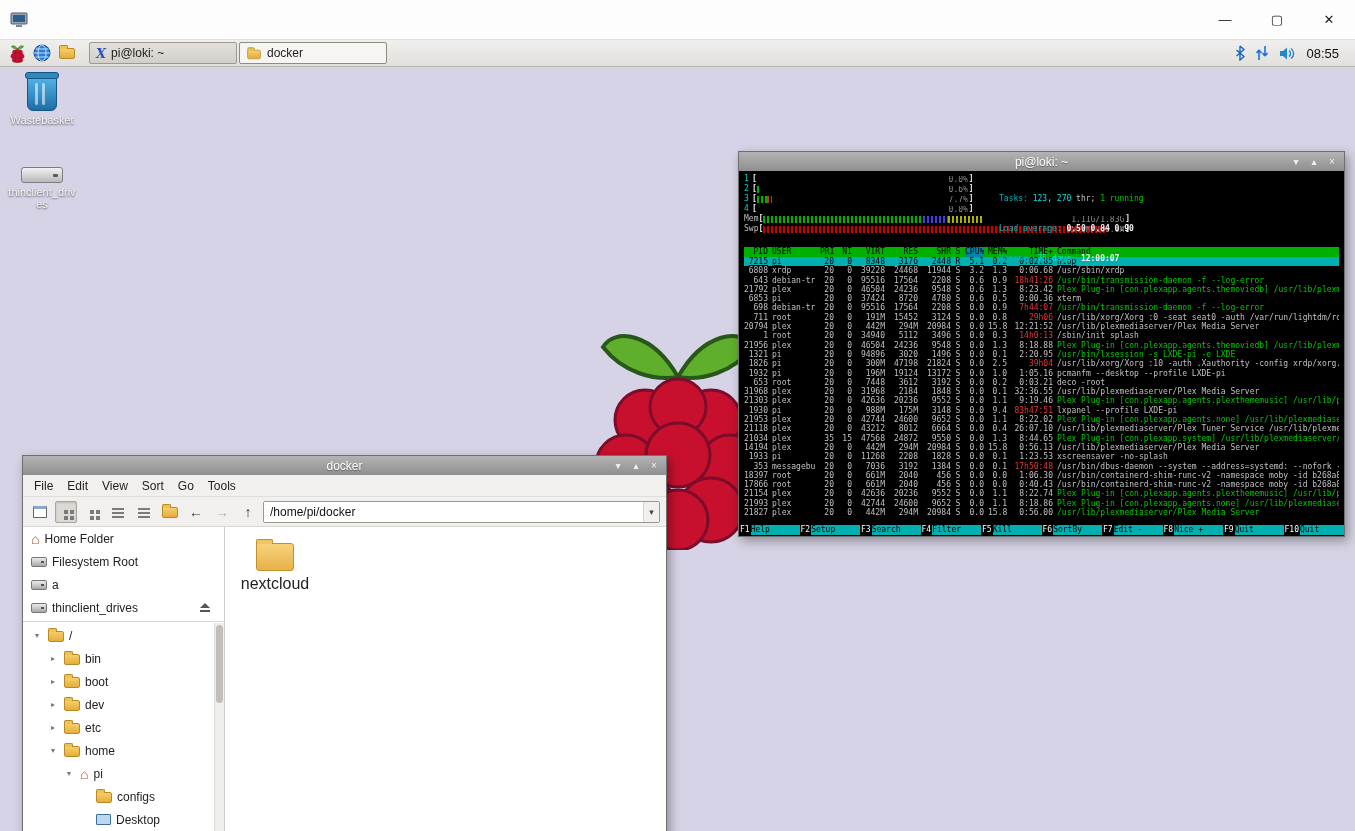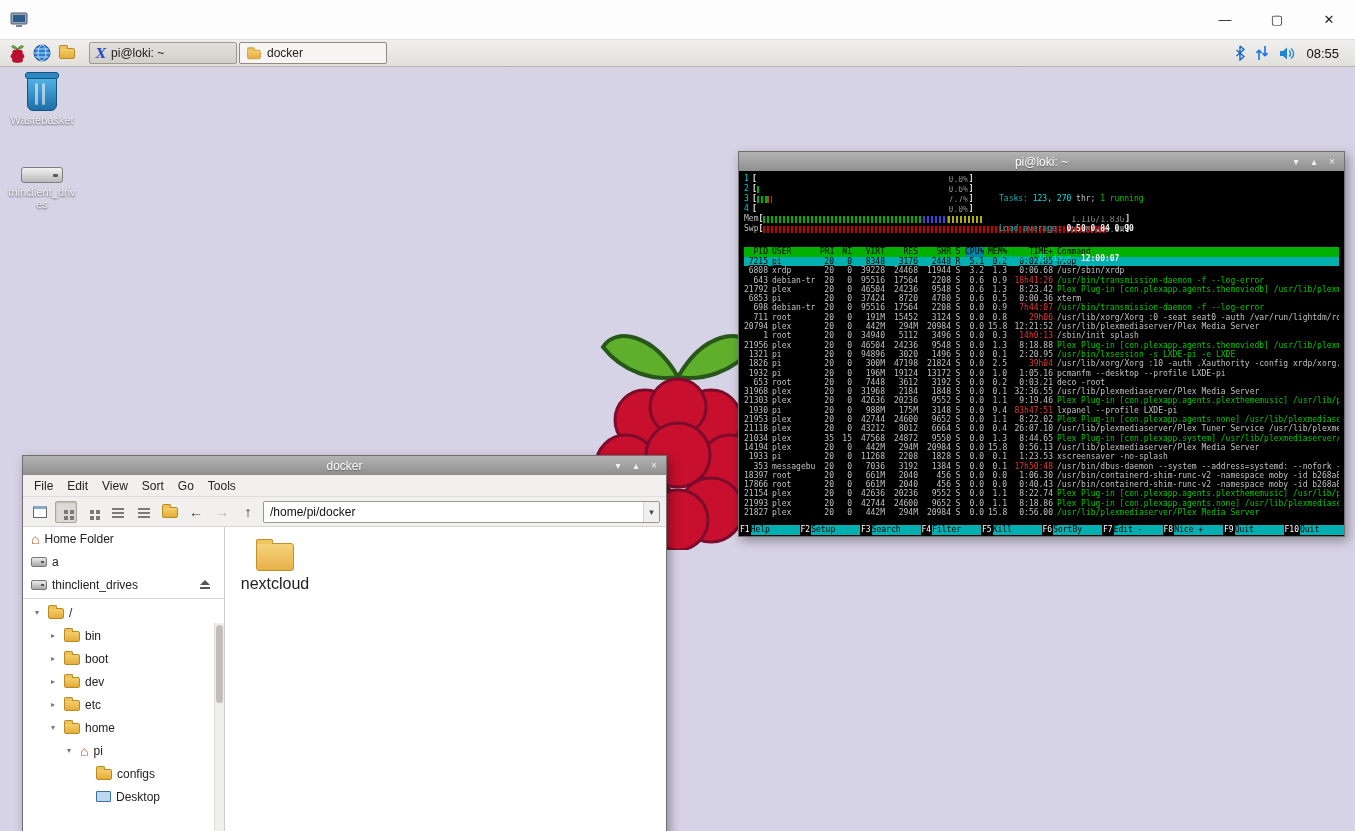--- a/index.html
+++ b/index.html
@@ -366,20 +366,24 @@
     </div>
     <div id="fm-body">
       <div id="fm-sidebar">
         <div id="fm-places">
             <div class="place-row">
               <span class="house-ic">⌂</span>
               <span>Home Folder</span>
             </div>
             <div class="place-row">
               <span class="drive-ic"></span>
+              <span>Filesystem Root</span>
+            </div>
+            <div class="place-row">
+              <span class="drive-ic"></span>
               <span>a</span>
             </div>
             <div class="place-row">
               <span class="drive-ic"></span>
               <span>thinclient_drives</span>
               <span class="eject-ic"></span>
             </div>
           </div>
         <div class="fm-sep"></div>
         <div id="fm-tree">

